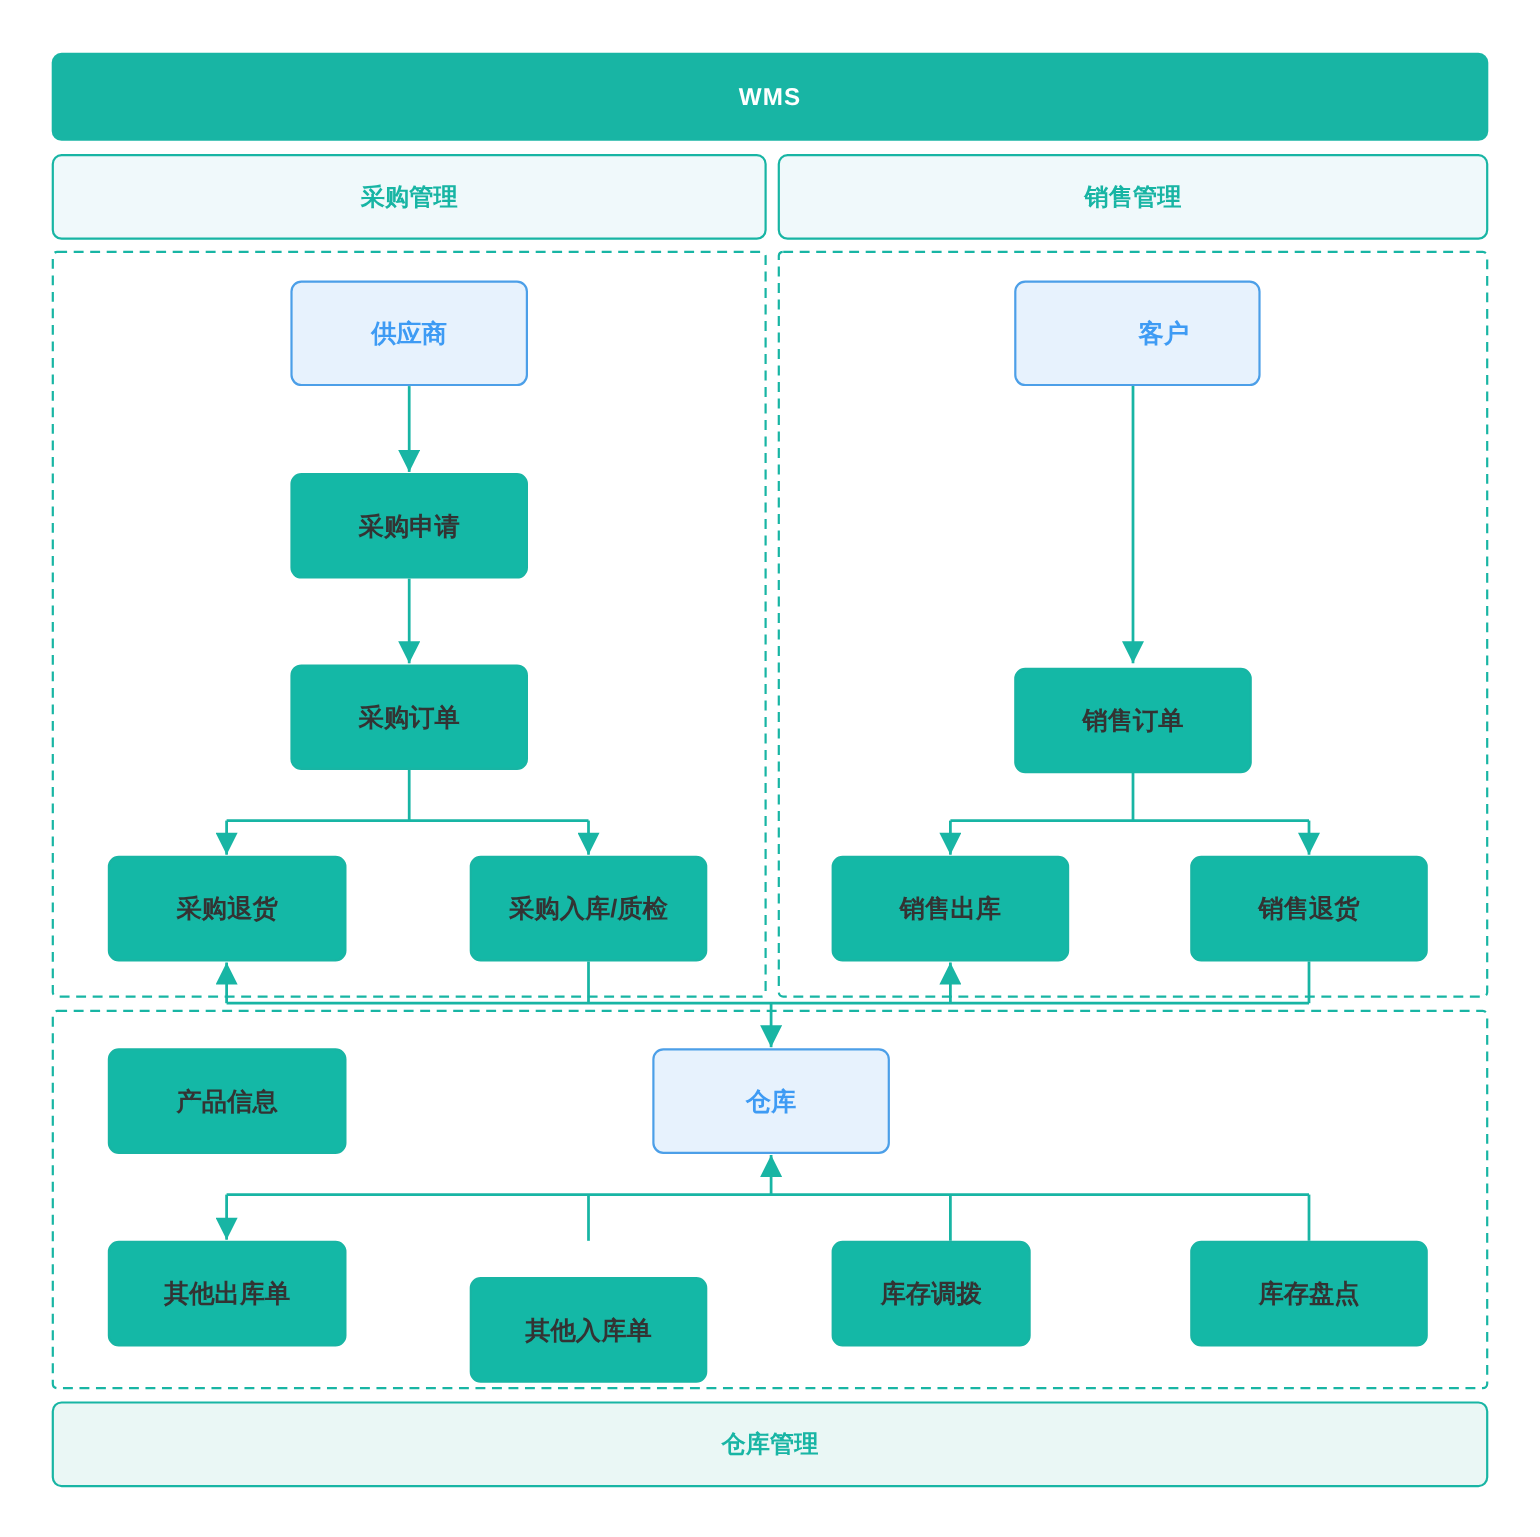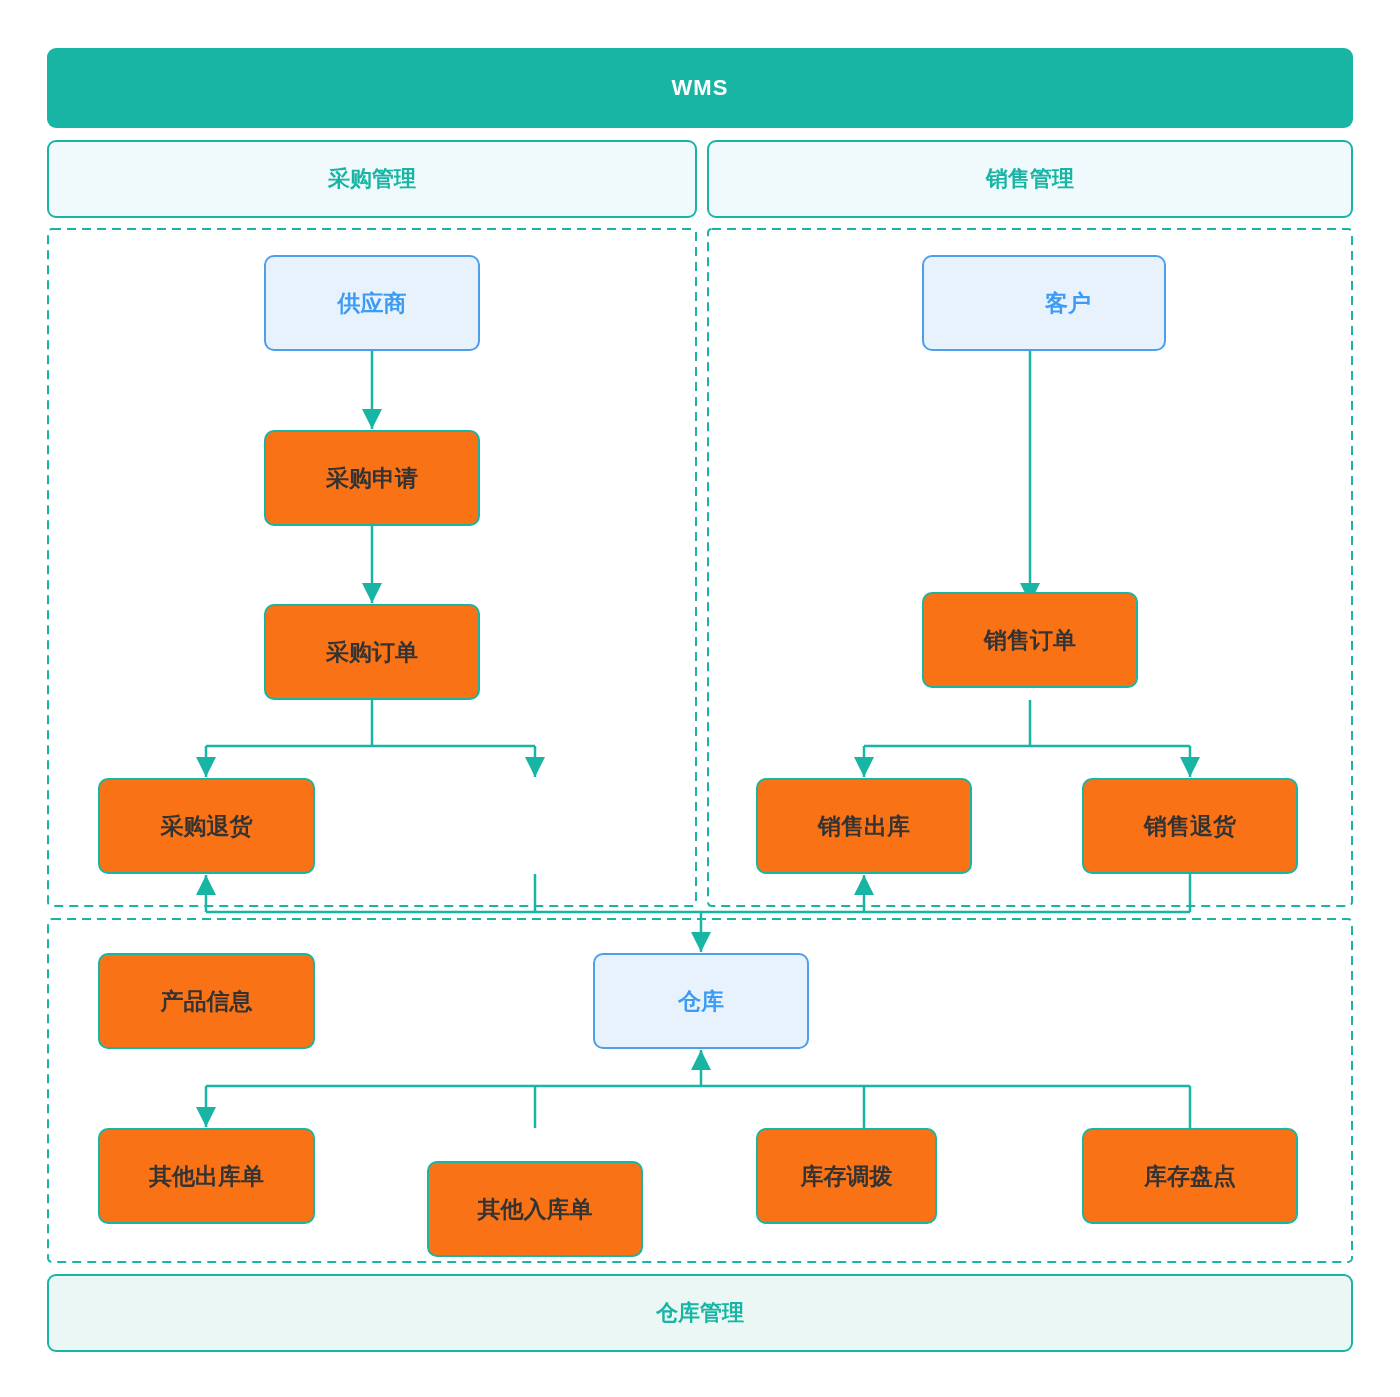--- a/index.html
+++ b/index.html
@@ -28,21 +28,21 @@
     border:2px solid var(--teal,#18b5a4);
     color:var(--teal,#18b5a4);
     font-size:22px;
   }
   .banner.footer{
     background:var(--teal-footer-bg,#eaf7f5);
   }
   .node{
     position:absolute;
     display:flex;align-items:center;justify-content:center;
-    background:#f97316;
+    background:#14b8a6;
     border:2px solid var(--teal,#18b5a4);
     border-radius:10px;
     color:var(--text,#333);
     font-size:23px;font-weight:bold;
     box-sizing:border-box;
     z-index:3;
   }
   .node.blue{
     background:var(--blue-bg,#e7f2fd);
     border-color:var(--blue-border,#4c9fe8);
@@ -122,23 +122,24 @@
         <line x1="864" y1="1086" x2="864" y2="1128"></line>
         <line x1="1190" y1="1086" x2="1190" y2="1128"></line>
       </g>
     </g>
   </svg>
 
   <div class="node blue" style="left:264px;top:255px;width:216px;height:96px;">供应商</div>
   <div class="node" style="left:264px;top:430px;width:216px;height:96px;">采购申请</div>
   <div class="node" style="left:264px;top:604px;width:216px;height:96px;">采购订单</div>
   <div class="node" style="left:98px;top:778px;width:217px;height:96px;">采购退货</div>
+  <div class="node" style="left:427px;top:778px;width:216px;height:96px;">采购入库/质检</div>
 
-  <div class="node blue" style="left:922px;top:255px;width:244px;height:96px;padding-left:48px;">客户</div>
-  <div class="node" style="left:922px;top:592px;width:216px;height:96px;">销售订单</div>
+  <div class="node blue" style="left:922px;top:255px;width:224px;height:96px;padding-left:48px;">客户</div>
+  <div class="node" style="left:922px;top:607px;width:216px;height:96px;">销售订单</div>
   <div class="node" style="left:756px;top:778px;width:216px;height:96px;">销售出库</div>
   <div class="node" style="left:1082px;top:778px;width:216px;height:96px;">销售退货</div>
 
   <div class="node" style="left:98px;top:953px;width:217px;height:96px;">产品信息</div>
   <div class="node blue" style="left:593px;top:953px;width:216px;height:96px;">仓库</div>
   <div class="node" style="left:98px;top:1128px;width:217px;height:96px;">其他出库单</div>
   <div class="node" style="left:427px;top:1128px;width:216px;height:96px;margin-top:33px;">其他入库单</div>
   <div class="node" style="left:756px;top:1128px;width:181px;height:96px;">库存调拨</div>
   <div class="node" style="left:1082px;top:1128px;width:216px;height:96px;">库存盘点</div>
 

